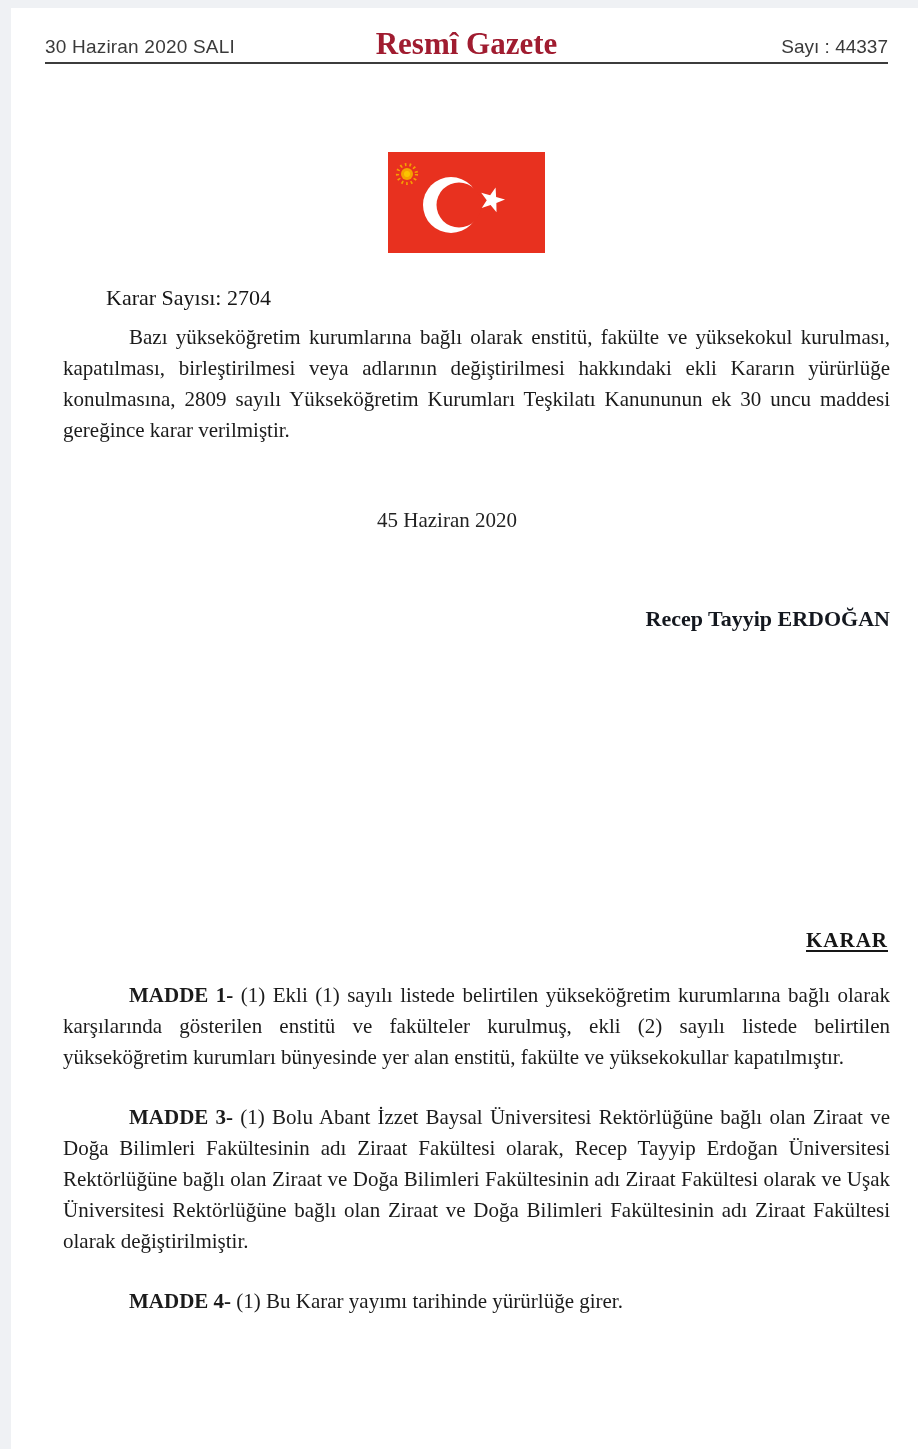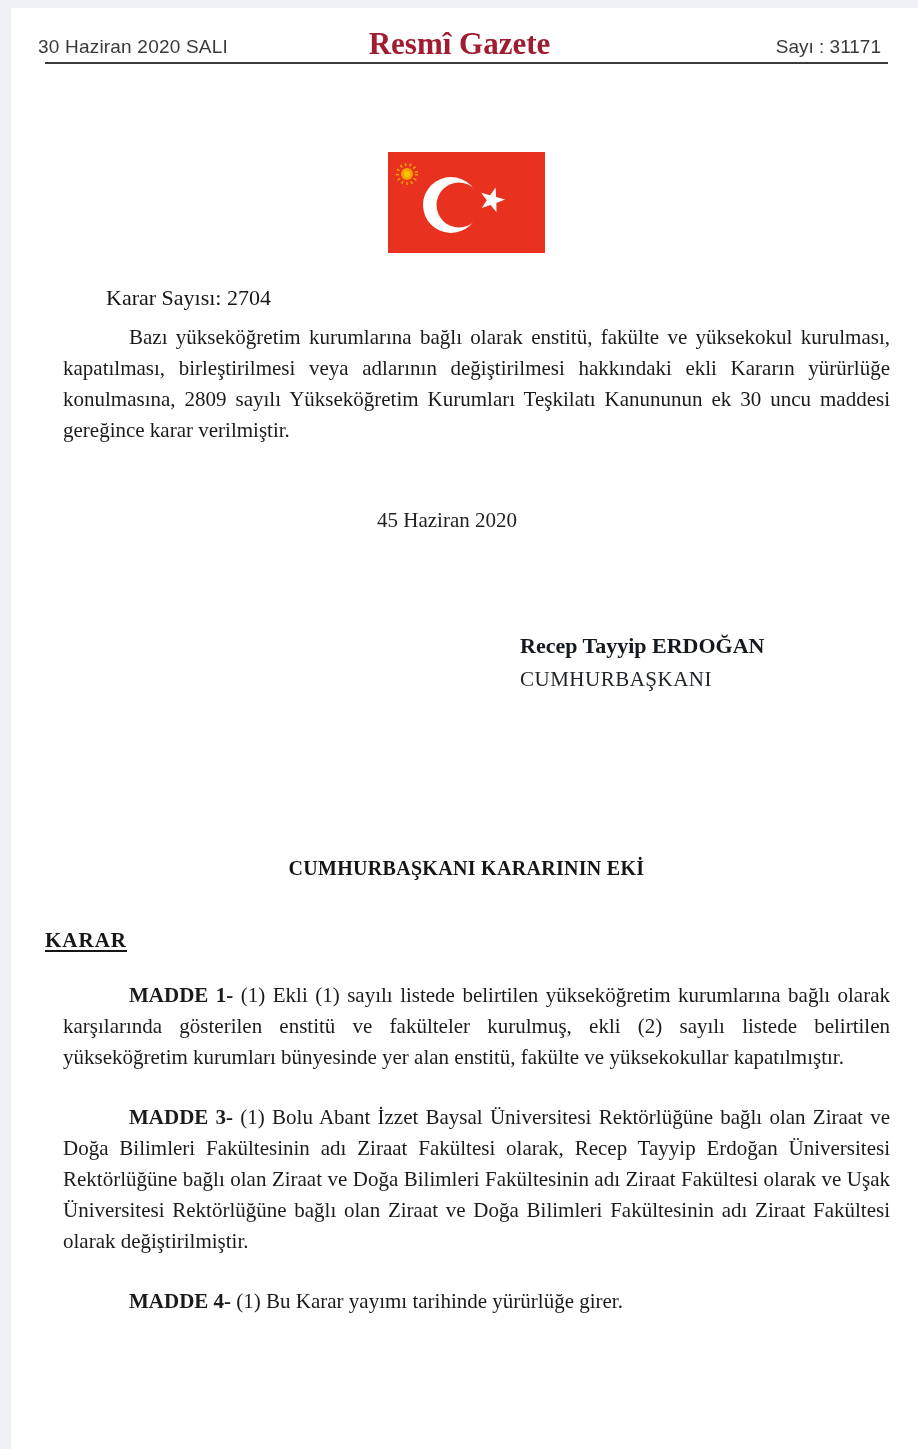--- a/index.html
+++ b/index.html
@@ -17,21 +17,21 @@
     position: absolute; left: 0; top: 0; width: 11px; height: 1449px;
     background: #eff1f4;
   }
   .edge-strip-top {
     position: absolute; left: 0; top: 0; width: 918px; height: 8px;
     background: #eff1f4;
   }
 
   
   .masthead {
-    position: absolute; left: 38px; top: 24px; width: 843px; height: 34px;
+    position: absolute; left: 45px; top: 24px; width: 843px; height: 34px;
   }
   .masthead-date {
     position: absolute; left: 0; bottom: 0;
     font-family: "Liberation Sans", sans-serif;
     font-size: 19px; color: #3a3a3a; letter-spacing: 0.2px;
   }
   .masthead-title {
     position: absolute; left: 0; right: 0; bottom: -4px; text-align: center;
     font-family: "Liberation Serif", serif; font-weight: bold;
     font-size: 31px; color: #a01c30;
@@ -72,35 +72,35 @@
     text-indent: 66px; color: #1b1b1b;
   }
 
   .decree-date {
     position: absolute; left: 377px; top: 508px;
     font-size: 21px; color: #222;
   }
 
   
   .signature-block {
-    position: absolute; left: 520px; top: 633px; width: 370px;
-    text-align: left;
+    position: absolute; left: 520px; top: 606px; width: 370px;
+    text-align: right;
   }
   .signature-name { font-weight: bold; font-size: 22px; color: #14181f; }
   .signature-title { font-size: 21px; margin-top: 8px; color: #20242b; letter-spacing: 0.5px; }
 
   
   .annex-heading {
     position: absolute; left: 45px; top: 857px; width: 843px;
     text-align: center; font-weight: bold; font-size: 20px;
     line-height: 23px; color: #161616; letter-spacing: 0.3px;
   }
   .annex-subheading {
     position: absolute; left: 45px; top: 928px; width: 843px;
-    text-align: left; font-weight: bold; font-size: 21px; color: #161616;
+    text-align: right; font-weight: bold; font-size: 21px; color: #161616;
   }
   .annex-subheading span {
     text-decoration: underline; text-underline-offset: 3px;
     letter-spacing: 1px;
   }
 
   
   .articles {
     position: absolute; left: 63px; top: 980px; width: 827px;
   }
@@ -114,21 +114,21 @@
 <body>
 
 <div class="page">
 
   <div class="edge-strip-left"></div>
   <div class="edge-strip-top"></div>
 
   <div class="masthead">
     <div class="masthead-date">30 Haziran 2020 SALI</div>
     <div class="masthead-title">Resmî Gazete</div>
-    <div class="masthead-issue">Sayı : 31171</div>
+    <div class="masthead-issue">Sayı : 44337</div>
   </div>
   <div class="masthead-rule"></div>
 
 
   <div class="flag-wrap">
     <svg width="157" height="101" viewBox="0 0 157 101">
       <rect x="0" y="0" width="157" height="101" fill="#e8311f"></rect>
 
       <g>
         <circle cx="19" cy="22" r="9.5" fill="none" stroke="#f6a200" stroke-width="3.2" stroke-dasharray="1.6 3.1"></circle>
@@ -148,25 +148,23 @@
   </div>
 
   <div class="decision-number">Karar Sayısı: 2704</div>
 
   <div class="decree-body">Bazı yükseköğretim kurumlarına bağlı olarak enstitü, fakülte ve yüksekokul kurulması, kapatılması, birleştirilmesi veya adlarının değiştirilmesi hakkındaki ekli Kararın yürürlüğe konulmasına, 2809 sayılı Yükseköğretim Kurumları Teşkilatı Kanununun ek 30 uncu maddesi gereğince karar verilmiştir.</div>
 
   <div class="decree-date">45 Haziran 2020</div>
 
   <div class="signature-block">
     <div class="signature-name">Recep Tayyip ERDOĞAN</div>
-    <div class="signature-title">CUMHURBAŞKANI</div>
   </div>
 
   <div class="annex-heading">
-    <div>CUMHURBAŞKANI KARARININ EKİ</div>
   </div>
   <div class="annex-subheading">
     <span>KARAR</span>
   </div>
 
   <div class="articles">
     <p class="article"><span class="lbl">MADDE 1-</span> <span>(1) Ekli (1) sayılı listede belirtilen yükseköğretim kurumlarına bağlı olarak karşılarında gösterilen enstitü ve fakülteler kurulmuş, ekli (2) sayılı listede belirtilen yükseköğretim kurumları bünyesinde yer alan enstitü, fakülte ve yüksekokullar kapatılmıştır.</span></p>
     <p class="article"><span class="lbl">MADDE 3-</span> <span>(1) Bolu Abant İzzet Baysal Üniversitesi Rektörlüğüne bağlı olan Ziraat ve Doğa Bilimleri Fakültesinin adı Ziraat Fakültesi olarak, Recep Tayyip Erdoğan Üniversitesi Rektörlüğüne bağlı olan Ziraat ve Doğa Bilimleri Fakültesinin adı Ziraat Fakültesi olarak ve Uşak Üniversitesi Rektörlüğüne bağlı olan Ziraat ve Doğa Bilimleri Fakültesinin adı Ziraat Fakültesi olarak değiştirilmiştir.</span></p>
     <p class="article"><span class="lbl">MADDE 4-</span> <span>(1) Bu Karar yayımı tarihinde yürürlüğe girer.</span></p>
 

